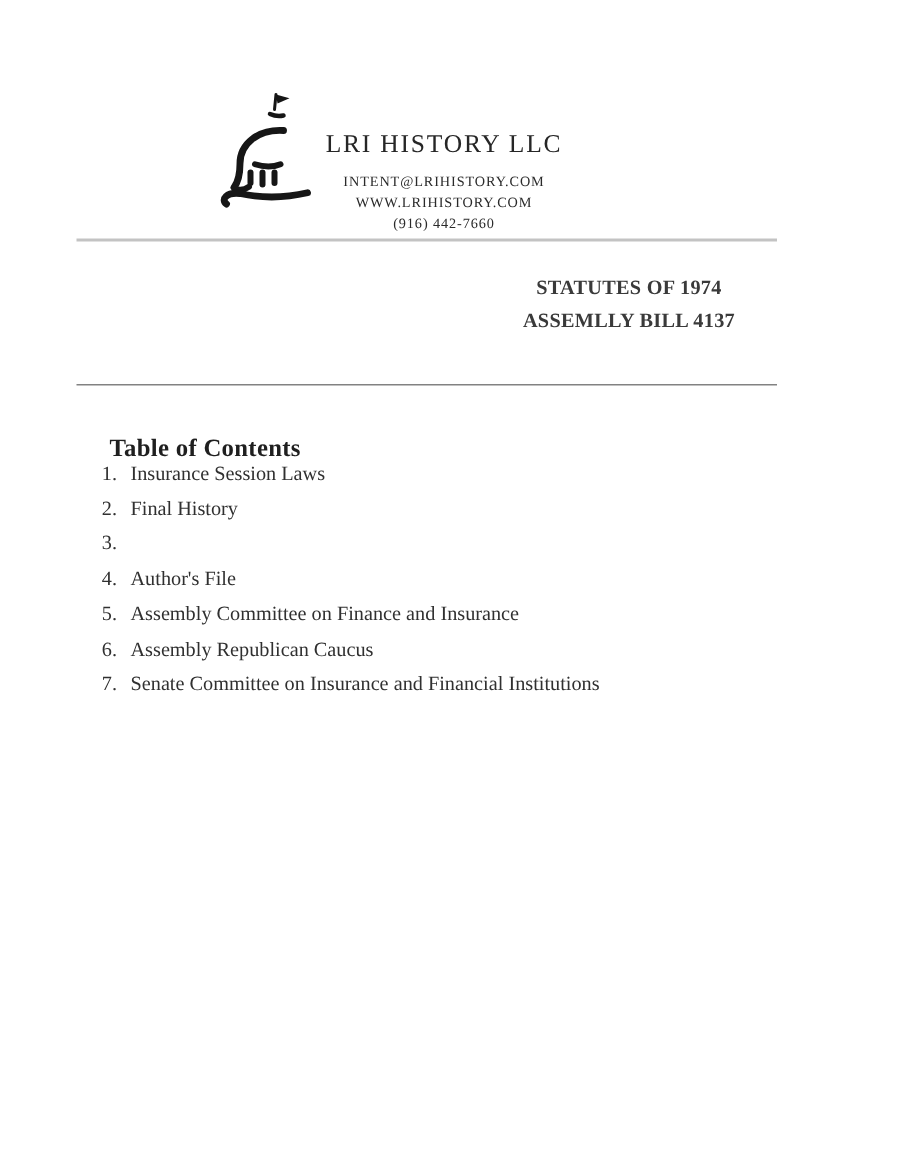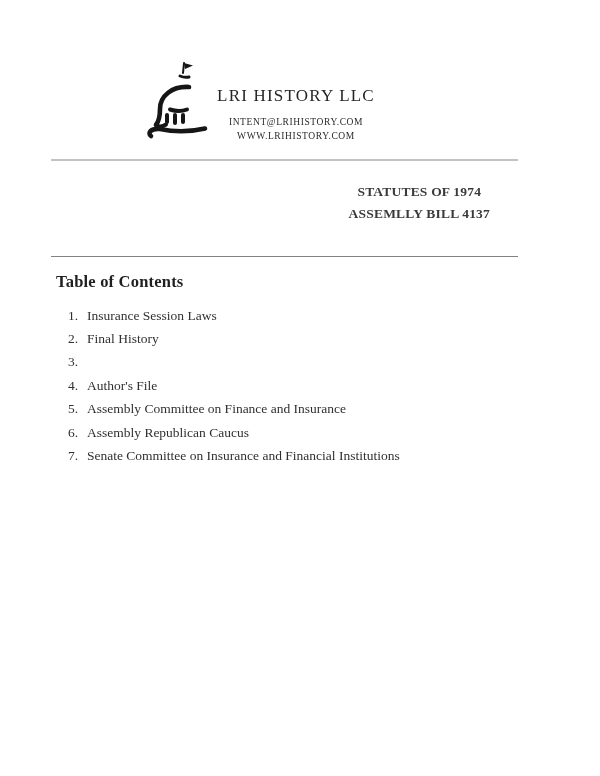--- a/index.html
+++ b/index.html
@@ -61,21 +61,21 @@
     letter-spacing: 0.2px;
     color: #3a3a3a;
   }
   .ref-line { white-space: pre; }
 
   
   .toc-title {
     position: absolute;
     top: 272px;
     left: 56px;
-    margin: 0;
+    margin: 17px;
     font-size: 16.5px;
     font-weight: bold;
     letter-spacing: 0.2px;
     color: #1f1f1f;
   }
   .toc-list {
     position: absolute;
     top: 304px;
     left: 52px;
     margin: 0;
@@ -122,20 +122,21 @@
     <path d="M37 55 L37 63" stroke-width="4"></path>
     <path d="M45 55 L45 62" stroke-width="4"></path>
 
     <path d="M13 76 C9 73 13 68 22 69 C38 72.5 54 71.5 67 68.5" stroke-width="4.6"></path>
   </svg>
 
   <div class="head-text">
     <div class="company">LRI HISTORY LLC</div>
     <div class="contact">INTENT@LRIHISTORY.COM</div>
     <div class="contact">WWW.LRIHISTORY.COM</div>
+    <div class="contact">(916) 442-7660</div>
   </div>
 
   <div class="rule rule-1"></div>
 
   <div class="ref-block">
     <div class="ref-line">STATUTES OF 1974</div>
     <div class="ref-line">ASSEMLLY BILL 4137</div>
   </div>
 
   <div class="rule rule-2"></div>

